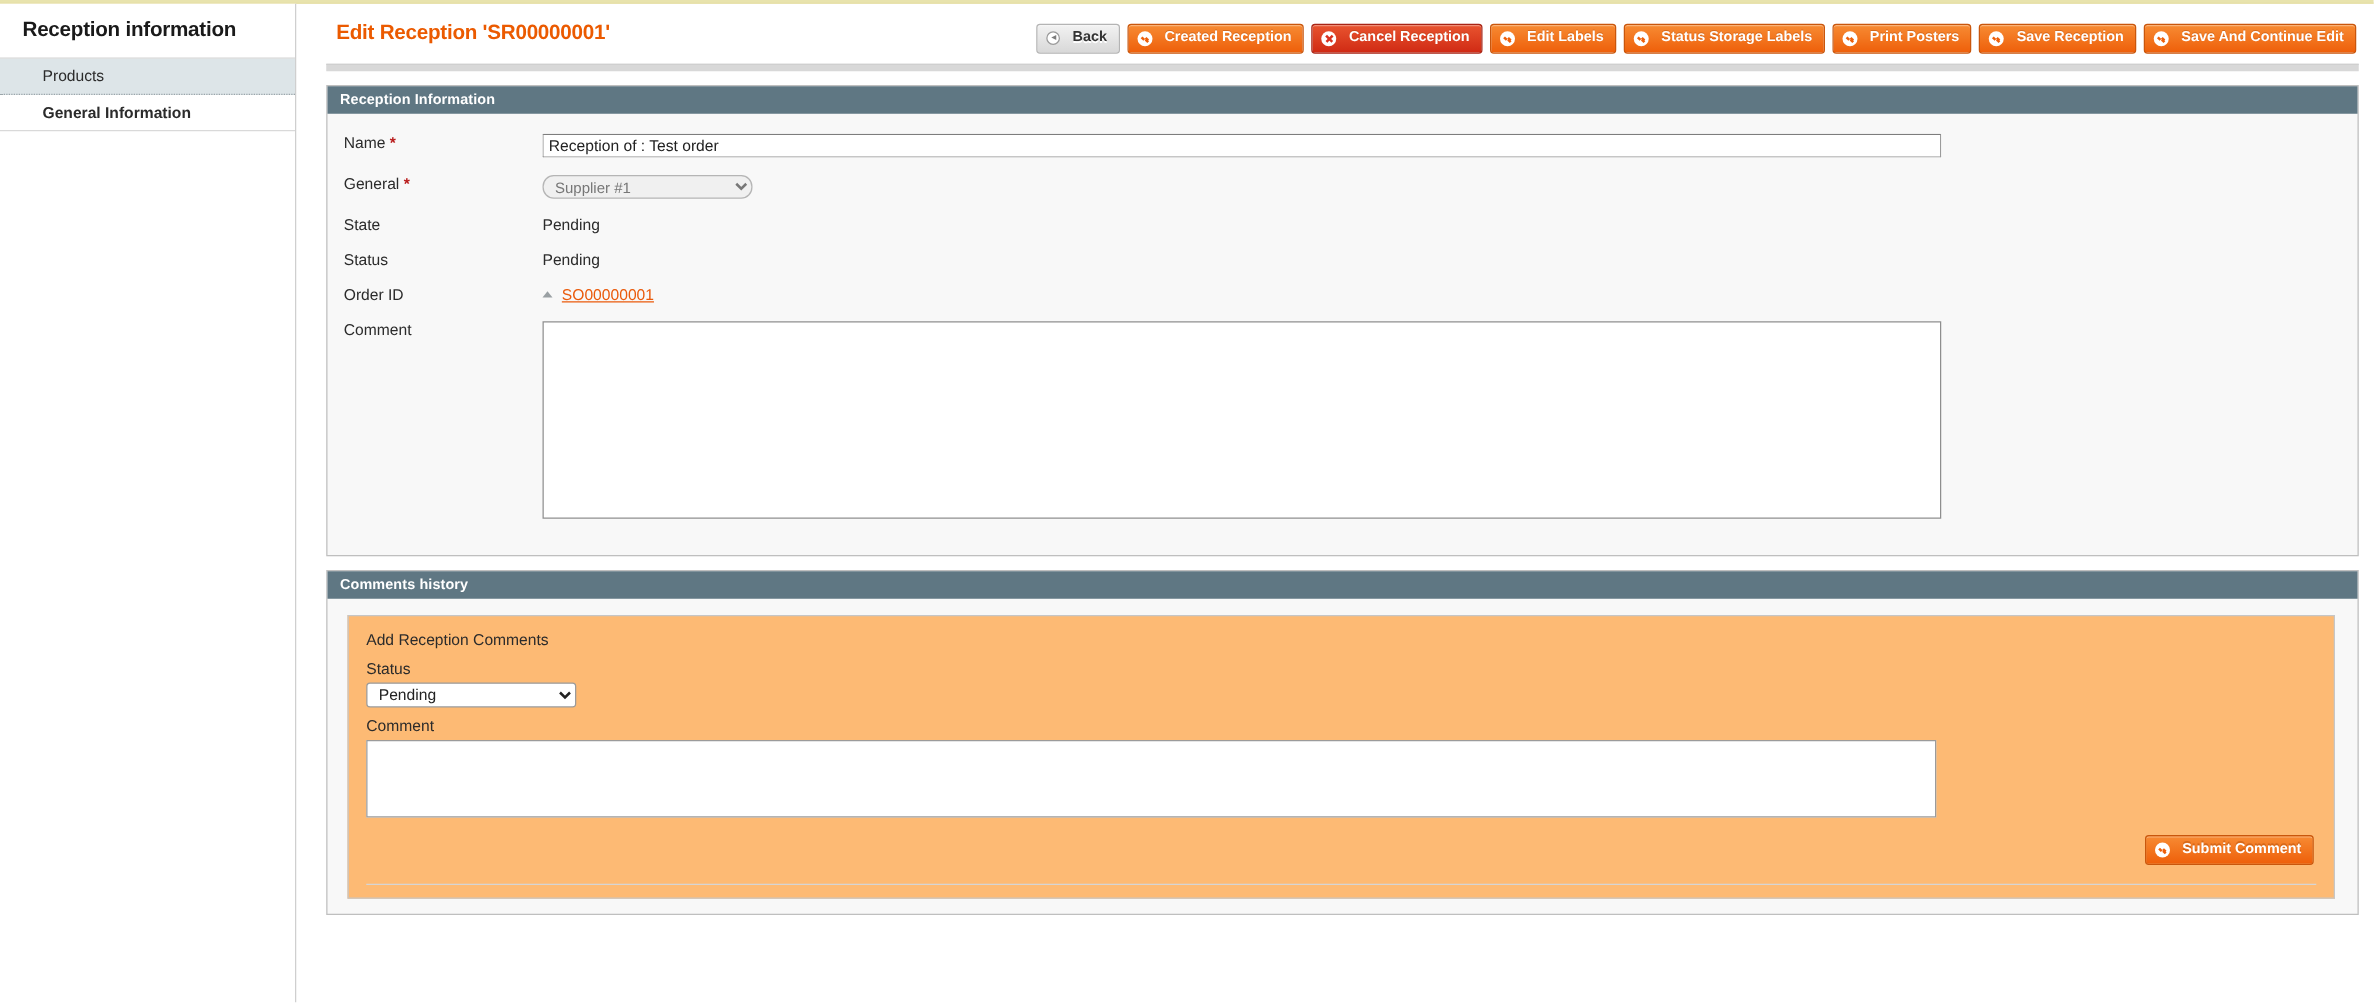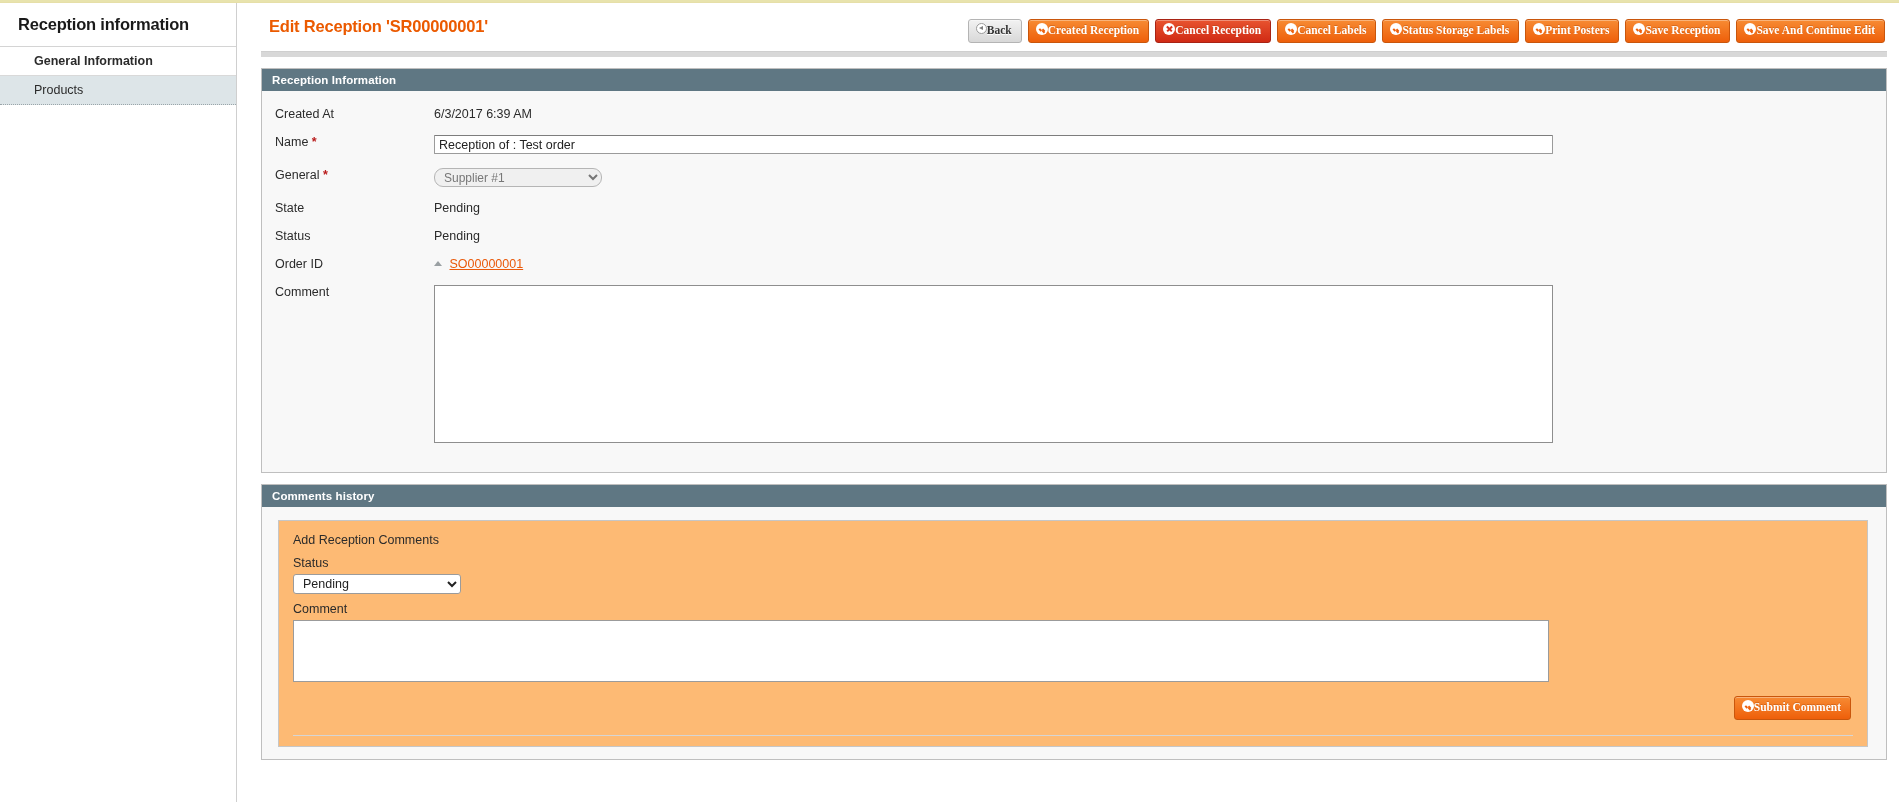--- a/index.html
+++ b/index.html
@@ -87,34 +87,34 @@
   #btn-bar {
     display: flex;
     gap: 6px;
     align-items: center;
     padding-top: 2px;
     padding-right: 2px;
   }
 
   .btn {
     display: inline-flex;
-    gap: 0;
+    align-items: center;
+    gap: 10px;
     font-size: 11.5px;
     font-weight: bold;
     color: #ffffff;
     padding: 3px 9px 4px 7px;
     border-radius: 3px;
     cursor: pointer;
     white-space: nowrap;
     line-height: 15px;
     background: linear-gradient(#f78b33, #ee5f0a);
     border: 1px solid #c9560c;
     box-shadow: inset 0 1px 0 rgba(255,255,255,0.35);
     text-shadow: 0 -1px 0 rgba(150,60,0,0.35);
-    font-family: Liberation Serif, serif;
   }
   .btn.grey {
     background: linear-gradient(#f2f2f2, #d8d8d8);
     border: 1px solid #b4b4b4;
     color: #333333;
     text-shadow: 0 1px 0 #fff;
   }
   .btn .ico {
     display: inline-block;
     width: 12px; height: 12px;
@@ -312,26 +312,26 @@
 </style>
 </head>
 <body>
 
 <div id="top-rule"></div>
 
 <div id="page">
 
   <div id="sidebar">
     <div id="sidebar-title">Reception information</div>
+    <div class="side-item shaded">
+      <span>Products</span>
+    </div>
     <div class="side-item active">
       <span>General Information</span>
     </div>
-    <div class="side-item shaded">
-      <span>Products</span>
-    </div>
   </div>
 
   <div id="main">
 
     <div id="main-head">
       <div id="page-title">Edit Reception 'SR00000001'</div>
 
       <div id="btn-bar">
         <div class="btn grey">
           <span class="ico"></span>
@@ -340,21 +340,21 @@
         <div class="btn">
           <span class="ico"></span>
           <span>Created Reception</span>
         </div>
         <div class="btn cancel">
           <span class="ico"></span>
           <span>Cancel Reception</span>
         </div>
         <div class="btn">
           <span class="ico"></span>
-          <span>Cancel Labels</span>
+          <span>Edit Labels</span>
         </div>
         <div class="btn">
           <span class="ico"></span>
           <span>Status Storage Labels</span>
         </div>
         <div class="btn">
           <span class="ico"></span>
           <span>Print Posters</span>
         </div>
         <div class="btn">
@@ -367,24 +367,20 @@
         </div>
       </div>
     </div>
 
     <div id="head-divider"></div>
 
     <div class="panel">
       <div class="panel-head">Reception Information</div>
       <div class="panel-body">
 
-        <div class="field-row">
-          <div class="field-label">Created At</div>
-          <div class="field-val">6/3/2017 6:39 AM</div>
-        </div>
 
         <div class="field-row">
           <div class="field-label">
             <span>Name</span>
             <span class="req">*</span>
           </div>
           <div class="field-val">
             <input class="txt" type="text" value="Reception of : Test order" style="">
           </div>
         </div>

